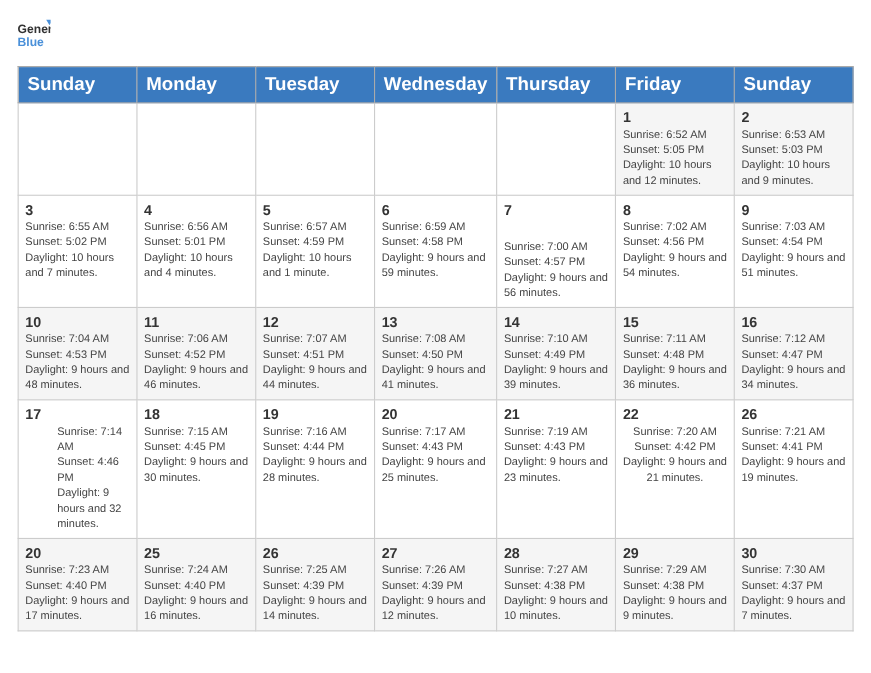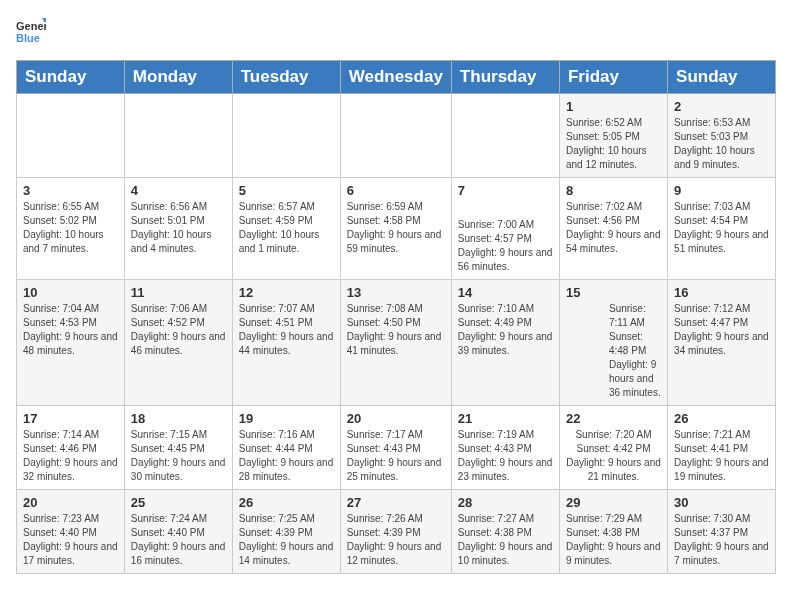--- a/index.html
+++ b/index.html
@@ -197,35 +197,35 @@
 Daylight: 9 hours and 41 minutes.</div>
         </td>
         <td>
           <span class="day-number">14</span>
           <div class="day-info" style="white-space: pre-line;">Sunrise: 7:10 AM
 Sunset: 4:49 PM
 Daylight: 9 hours and 39 minutes.</div>
         </td>
         <td>
           <span class="day-number">15</span>
-          <div class="day-info" style="white-space: pre-line; margin-left: 43px;">Sunrise: 7:11 AM
+          <div class="day-info" style="white-space: pre-line;">Sunrise: 7:11 AM
 Sunset: 4:48 PM
 Daylight: 9 hours and 36 minutes.</div>
         </td>
         <td>
           <span class="day-number">16</span>
           <div class="day-info" style="white-space: pre-line;">Sunrise: 7:12 AM
 Sunset: 4:47 PM
 Daylight: 9 hours and 34 minutes.</div>
         </td>
       </tr>
       <tr>
         <td>
           <span class="day-number">17</span>
-          <div class="day-info" style="white-space: pre-line;">Sunrise: 7:14 AM
+          <div class="day-info" style="white-space: pre-line; margin-left: 29px;">Sunrise: 7:14 AM
 Sunset: 4:46 PM
 Daylight: 9 hours and 32 minutes.</div>
         </td>
         <td>
           <span class="day-number">18</span>
           <div class="day-info" style="white-space: pre-line;">Sunrise: 7:15 AM
 Sunset: 4:45 PM
 Daylight: 9 hours and 30 minutes.</div>
         </td>
         <td>

